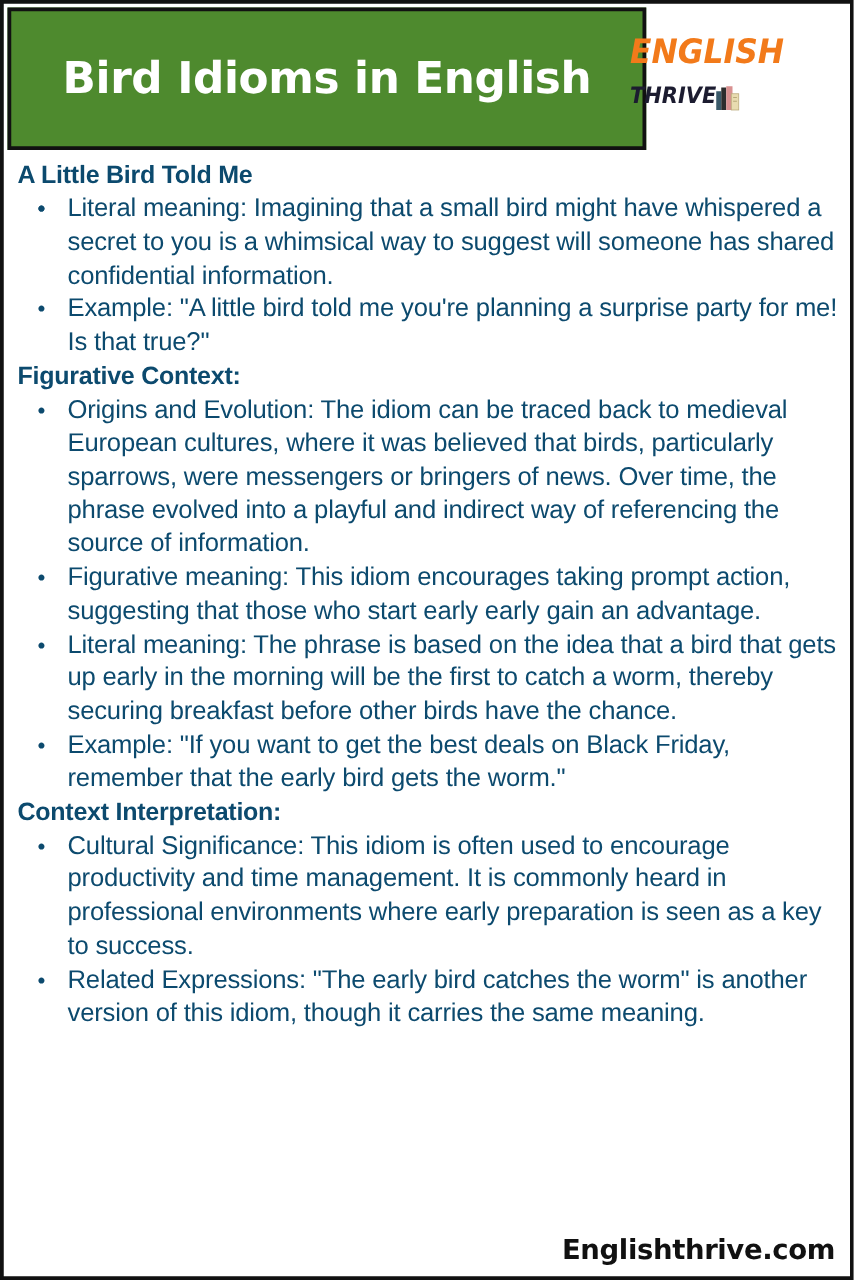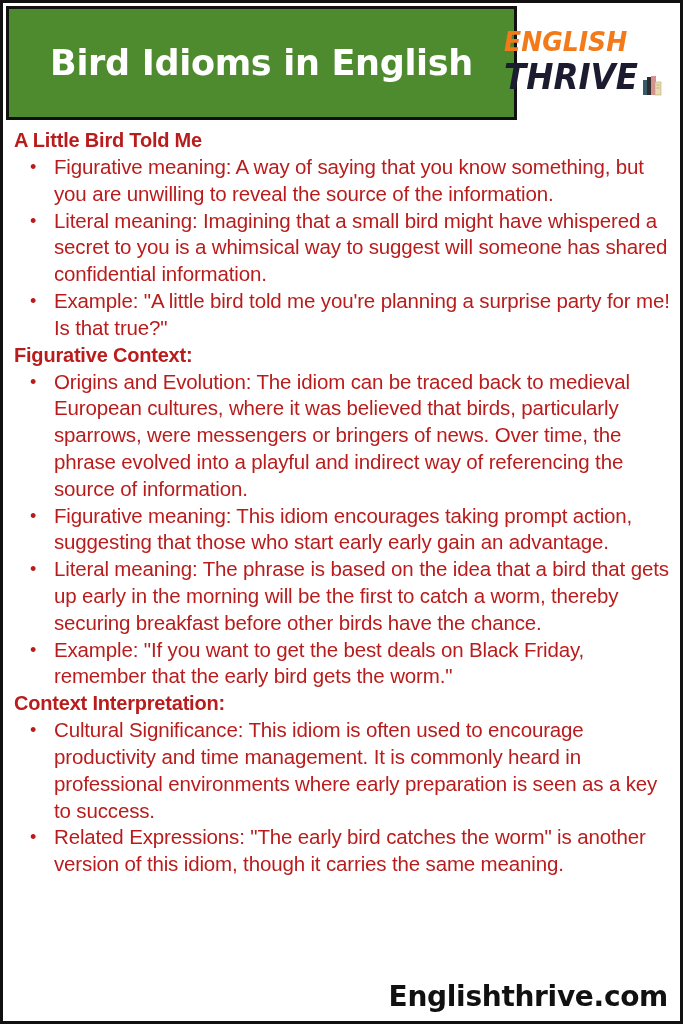--- a/index.html
+++ b/index.html
@@ -59,21 +59,21 @@
       line-height: 34px;
       transform: scaleX(0.93);
       transform-origin: left center;
       white-space: nowrap;
     }
     .logo-line2 {
       display: flex;
       align-items: center;
       font-family: "DejaVu Sans", sans-serif;
       font-weight: bold;
-      font-size: 35px;
+      font-size: 18px;
       color: #1c1c30;
       line-height: 36px;
       white-space: nowrap;
     }
     .logo-line2 .logo-text {
       display: inline-block;
       transform: scaleX(0.93);
       transform-origin: left center;
     }
     .books-icon {
@@ -83,21 +83,21 @@
       height: 22px;
     }
     .content {
       position: absolute;
       left: 11px;
       top: 124px;
       width: 660px;
       font-family: "Liberation Sans", sans-serif;
       font-size: 20.5px;
       line-height: 26.8px;
-      color: #b91c1c;
+      color: #0c4a6e;
     }
     .section-heading {
       font-weight: bold;
       font-size: 20px;
       margin: 0;
       padding: 0;
       line-height: 27px;
       letter-spacing: -0.2px;
     }
     ul.bullets {
@@ -116,21 +116,21 @@
       left: -24px;
       top: 0;
       font-size: 18px;
     }
     .footer-site {
       position: absolute;
       right: 12px;
       bottom: 8px;
       font-family: "DejaVu Sans", sans-serif;
       font-weight: bold;
-      font-size: 28px;
+      font-size: 22px;
       color: #111111;
       letter-spacing: -0.3px;
     }
   </style>
 </head>
 <body>
 
 <div class="page">
 
   <div class="header">
@@ -152,21 +152,21 @@
         </svg>
       </span>
     </div>
   </div>
 
   <div class="content">
 
     <div>
       <div class="section-heading">A Little Bird Told Me</div>
       <ul class="bullets">
-        <li><span class="bullet-dot">•</span><span>Figurative meaning: A way of saying that you know something, but you are unwilling to reveal the source of the information.</span></li>
+        <li><span class="bullet-dot">•</span></li>
         <li><span class="bullet-dot">•</span><span>Literal meaning: Imagining that a small bird might have whispered a secret to you is a whimsical way to suggest will someone has shared confidential information.</span></li>
         <li><span class="bullet-dot">•</span><span>Example: "A little bird told me you're planning a surprise party for me! Is that true?"</span></li>
       </ul>
     </div>
 
     <div>
       <div class="section-heading">Figurative Context:</div>
       <ul class="bullets">
         <li><span class="bullet-dot">•</span><span>Origins and Evolution: The idiom can be traced back to medieval European cultures, where it was believed that birds, particularly sparrows, were messengers or bringers of news. Over time, the phrase evolved into a playful and indirect way of referencing the source of information.</span></li>
       </ul>

